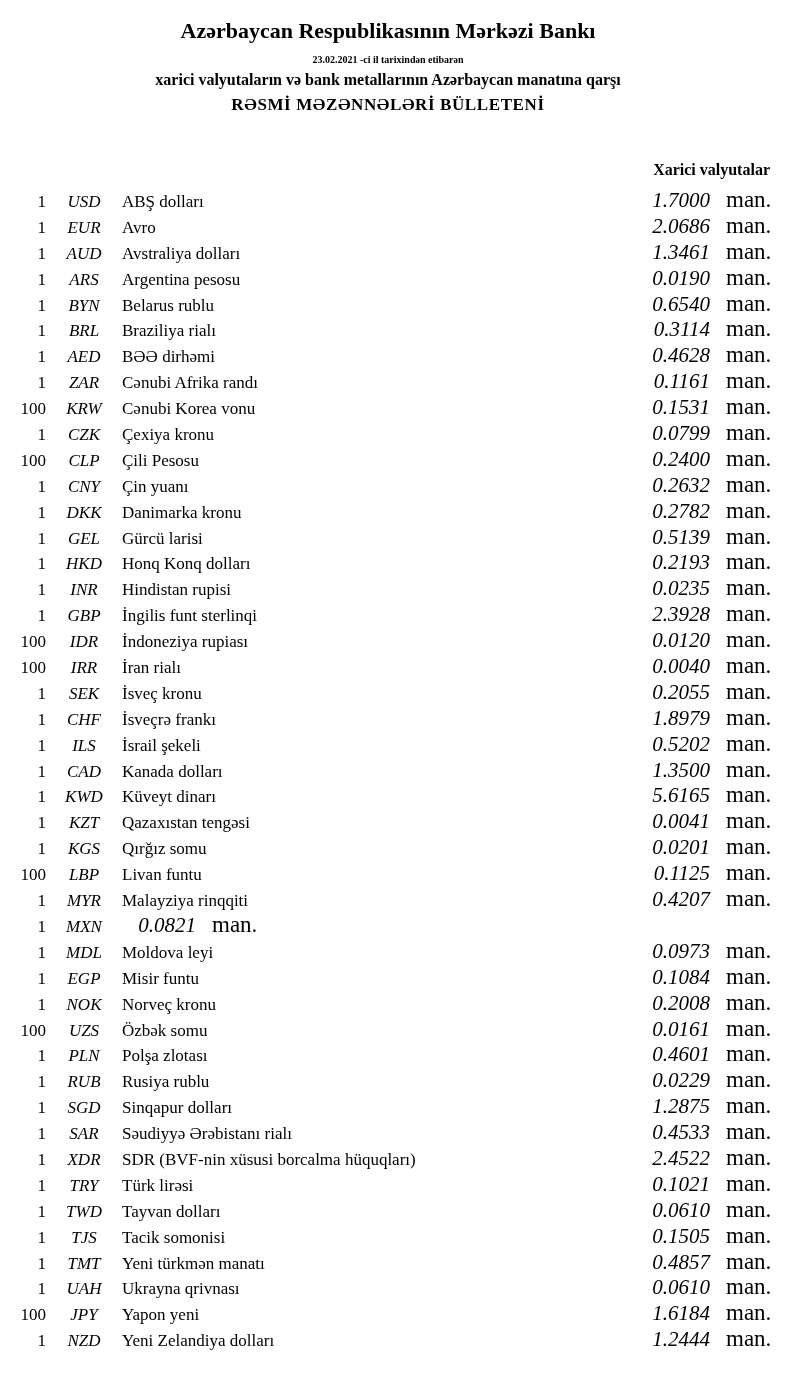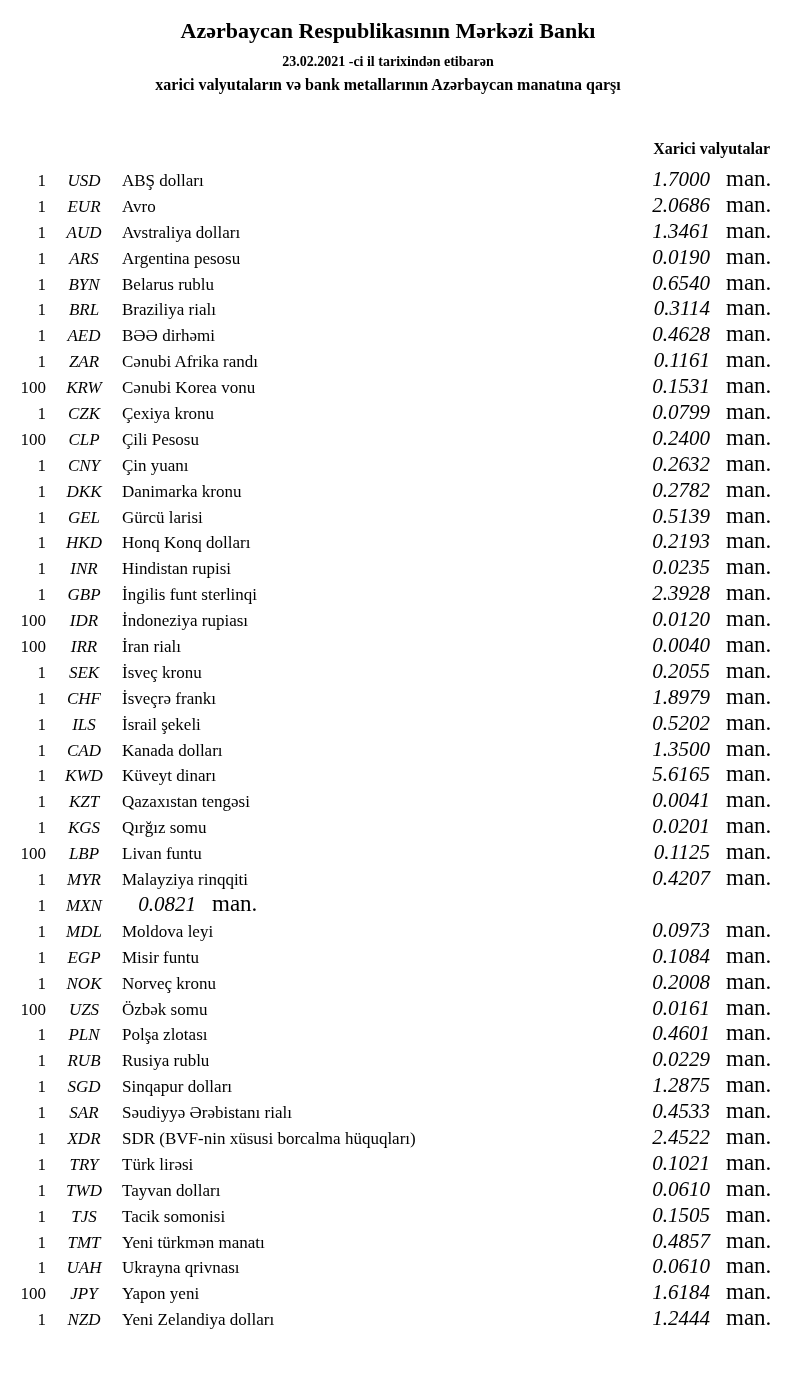--- a/index.html
+++ b/index.html
@@ -18,21 +18,21 @@
     overflow: hidden;
   }
   .header { text-align: center; }
   .bank-name {
     font-size: 22px;
     font-weight: bold;
     margin-top: 4px;
     margin-bottom: 10px;
   }
   .date-line {
-    font-size: 14px;
+    font-size: 10px;
     font-weight: bold;
     margin-bottom: 6px;
   }
   .subject-line {
     font-size: 16px;
     font-weight: bold;
     margin-bottom: 6px;
   }
   .bulletin-title {
     font-size: 17px;
@@ -88,20 +88,21 @@
   }
 </style>
 </head>
 <body>
 
 <div class="page">
   <div class="header">
     <div class="bank-name">Azərbaycan Respublikasının Mərkəzi Bankı</div>
     <div class="date-line">23.02.2021 -ci il tarixindən etibarən</div>
     <div class="subject-line">xarici valyutaların və bank metallarının Azərbaycan manatına qarşı</div>
+    <div class="bulletin-title">RƏSMİ MƏZƏNNƏLƏRİ BÜLLETENİ</div>
   </div>
 
   <div class="section-title">Xarici valyutalar</div>
 
   <div class="table">
       <div class="row">
         <span class="qty">1</span>
         <span class="code">USD</span>
         <span class="name">ABŞ dolları</span>
         <span class="rate">1.7000</span>

